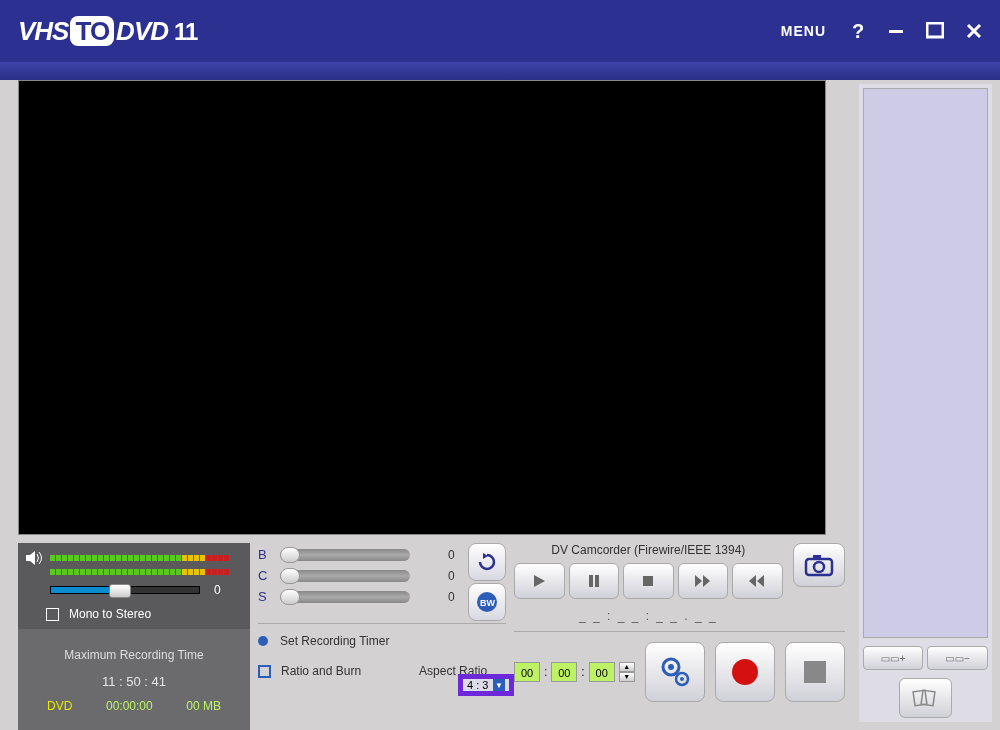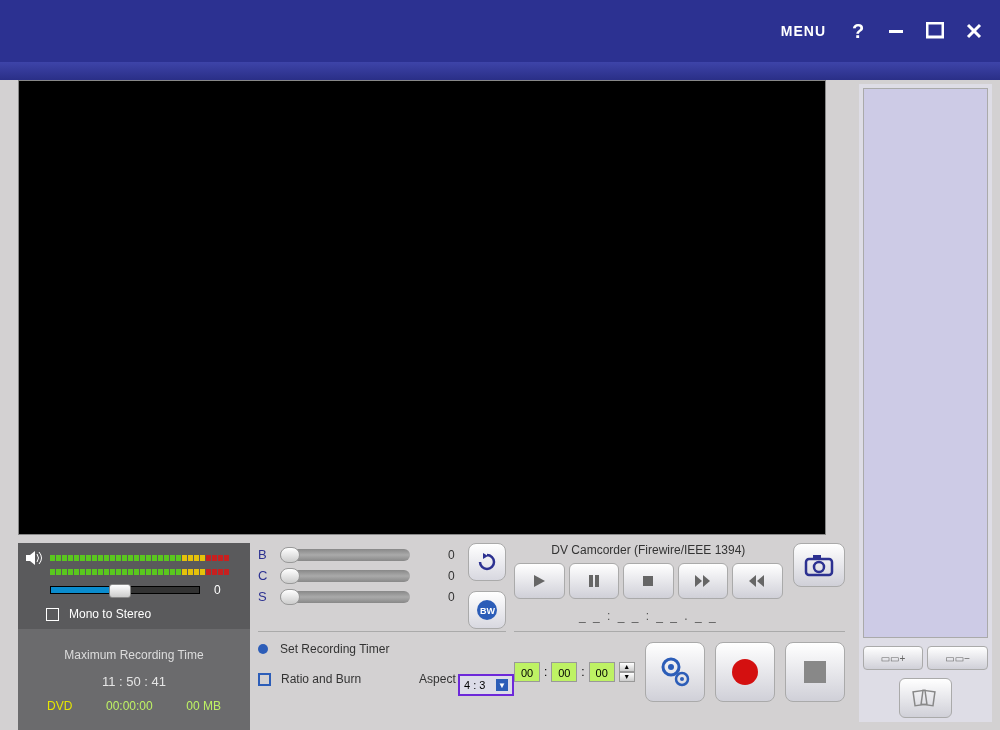--- a/index.html
+++ b/index.html
@@ -53,62 +53,65 @@
 .dvd-row .time, .dvd-row .mb { color: #bef264; }
 
 .c2 { width: 248px; display: flex; flex-direction: column; }
 .sliders { padding: 4px 0; }
 .slider-row { display: flex; align-items: center; margin-bottom: 6px; gap: 8px; }
 .slider-label { color: #2c3191; font-size: 13px; width: 14px; }
 .slider-track { width: 130px; height: 12px; background: linear-gradient(#888,#aaa,#888); border-radius: 6px; position: relative; }
 .slider-thumb { position: absolute; left: 0; top: -2px; width: 20px; height: 16px; background: linear-gradient(#fff,#ccc); border-radius: 8px; border: 1px solid #999;}
 .slider-val { font-size: 12px; color: #333; margin-left: 30px;}
 .round-btn { width: 38px; height: 38px; border-radius: 8px; background: linear-gradient(#fff,#d8d8e0); border: 1px solid #aaa; display: flex; align-items: center; justify-content: center; cursor: pointer; color: #2c3191; font-weight: bold;}
-.btns2 { display: flex; flex-direction: column; gap: 10px; margin-left: 12px;}
+.btns2 { display: flex; flex-direction: column; gap: 2px; margin-left: 12px;}
 
 .c2b { border-top: 1px solid #aaa; padding-top: 10px; margin-top: 2px;}
 .timer-row { display: flex; align-items: center; font-size: 12px; color: #333; gap: 8px;}
 .rdot { width: 10px; height: 10px; background: #2c5db8; border-radius: 50%; margin-right: 4px; }
 .rec-row { display: flex; align-items: center; font-size: 12px; color: #333; margin-top: 16px; gap: 10px;}
 .cbox2 { width: 13px; height: 13px; border: 2px solid #2c5db8; cursor: pointer; }
 .ar-label { font-size: 12px; color: #333; margin-left: 48px;}
 
 .c3 { flex: 1; display: flex; flex-direction: column; }
 .dev-label { font-size: 12px; color: #333; text-align: center; }
 .transport { display: flex; gap: 4px; margin-top: 6px; }
 .t-btn { flex: 1; height: 36px; background: linear-gradient(#fff,#d0d0d8); border: 1px solid #aaa; border-radius: 6px; display: flex; align-items: center; justify-content: center; cursor: pointer; color: #666;}
 .time-readout { text-align: center; font-size: 12px; color: #555; margin-top: 10px; letter-spacing: 2px;}
 
 .lower3 { display: flex; align-items: center; gap: 10px; margin-top: 8px; border-top: 1px solid #aaa; padding-top: 10px;}
 .time-in { display: flex; align-items: center; gap: 4px; }
 .tin { width: 26px; height: 20px; background: #bef264; border: 1px solid #999; font-size: 11px; text-align: center; line-height: 20px;}
 .colon { font-size: 12px; }
 .spinner { width: 16px; display: flex; flex-direction: column; }
 .spin { height: 10px; background: linear-gradient(#fff,#ccc); border:1px solid #999; font-size: 7px; text-align: center; line-height: 8px; cursor: pointer;}
-.ar-sel { width: 56px; height: 22px; background: #dcdce8; border: 2px solid #6d28d9; display: flex; align-items: center; justify-content: space-between; padding: 0 4px; font-size: 11px; cursor: pointer;}
+.ar-sel { width: 56px; height: 22px; background: #dcdce8; border: 5px solid #6d28d9; display: flex; align-items: center; justify-content: space-between; padding: 0 4px; font-size: 11px; cursor: pointer;}
 .ar-arr { width: 12px; height: 12px; background: #2c5db8; display: flex; align-items: center; justify-content: center; color: #fff; font-size: 8px;}
 
 .big-btn { width: 60px; height: 60px; background: linear-gradient(#fff,#d0d0d8); border: 1px solid #aaa; border-radius: 8px; display: flex; align-items: center; justify-content: center; cursor: pointer;}
 .rec-dot { width: 26px; height: 26px; background: #d41010; border-radius: 50%;}
 .stop-sq { width: 22px; height: 22px; background: #888;}
 
 .snap-btn { width: 52px; height: 44px; background: linear-gradient(#fff,#d0d0d8); border: 1px solid #aaa; border-radius: 8px; display: flex; align-items: center; justify-content: center; cursor: pointer; margin-left: auto;}
 
 .right-panel { width: 152px; background: #dedde6; margin: 4px 8px 8px 4px; display: flex; flex-direction: column;}
 .clip-list { flex: 1; background: #cdcbe6; margin: 4px; border: 1px solid #aaa;}
 .panel-btns { display: flex; gap: 4px; padding: 4px; }
 .p-btn { flex: 1; height: 24px; background: linear-gradient(#fff,#d0d0d8); border: 1px solid #aaa; border-radius: 4px; display: flex; align-items: center; justify-content: center; cursor: pointer; font-size: 10px; color: #666;}
 .ext-btn { height: 40px; margin: 4px 40px; background: linear-gradient(#fff,#d0d0d8); border: 1px solid #aaa; border-radius: 6px; display: flex; align-items: center; justify-content: center; cursor: pointer; color: #888;}
 
 svg { display: block; }
 </style>
 </head>
 <body>
 
 <div class="header">
+  <div class="logo">
+    <span>VHS</span><span class="to">TO</span><span>DVD</span><span class="ver">11</span>
+  </div>
   <div class="header-right">
     <div class="menu-text">MENU</div>
     <div class="win-btn">
         <svg width="18" height="18">
           <text x="4" y="16" fill="#fff" font-size="20" font-weight="bold">?</text>
         </svg>
       </div>
     <div class="win-btn">
         <svg width="16" height="16">
           <rect x="1" y="7" width="14" height="3" fill="#fff"></rect>

